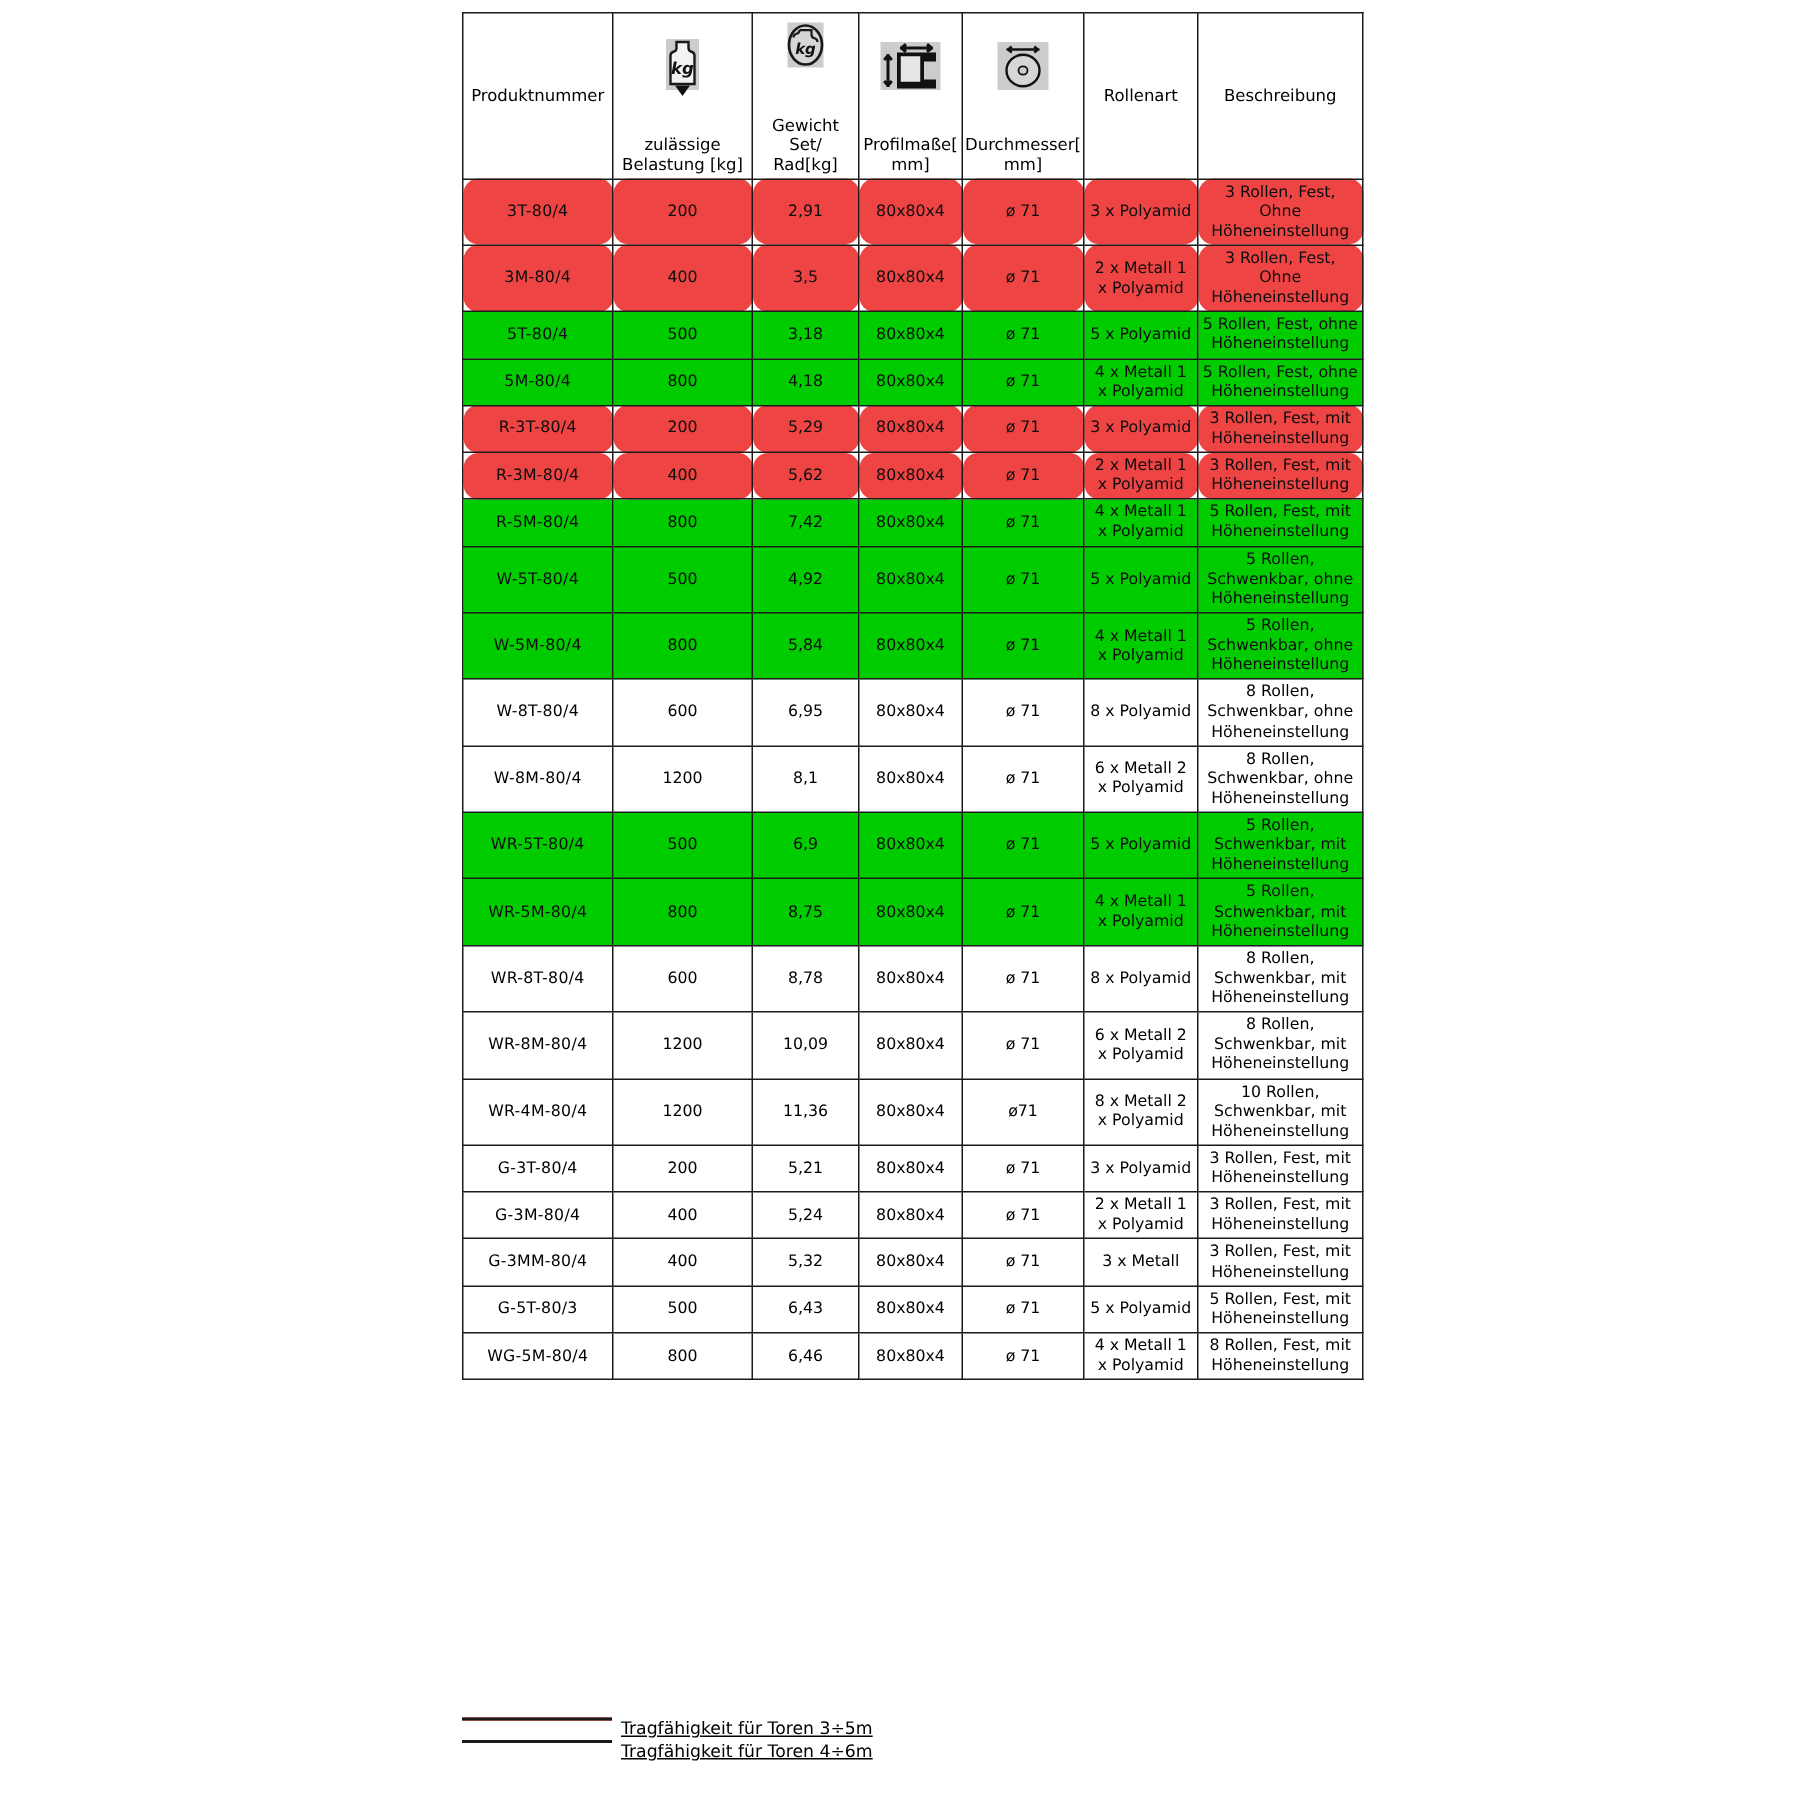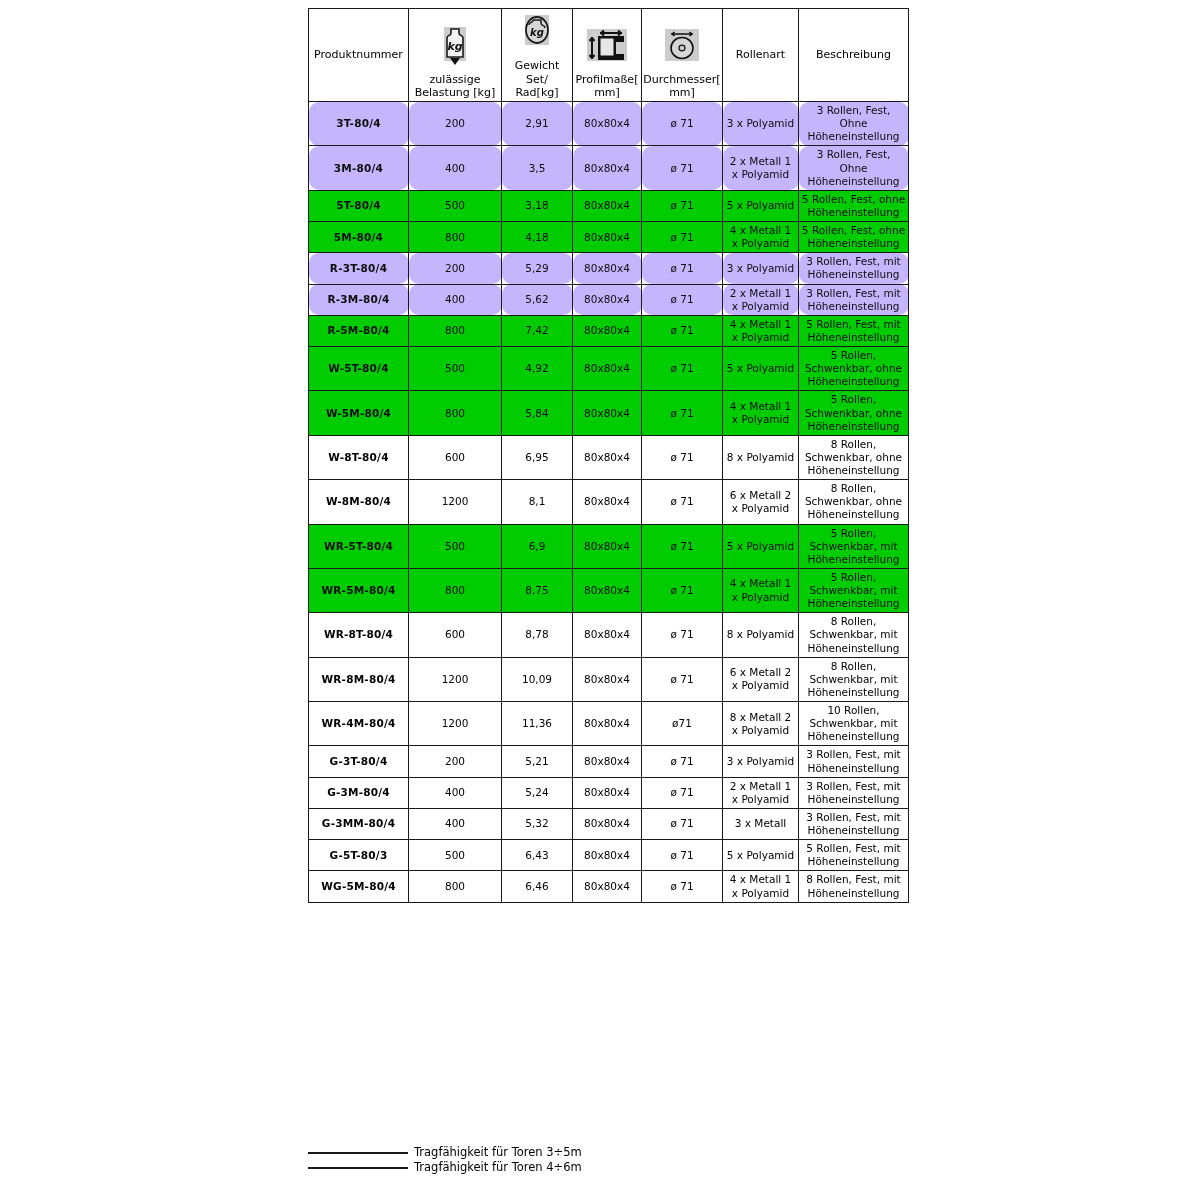--- a/index.html
+++ b/index.html
@@ -69,49 +69,50 @@
     flex-direction: column;
     align-items: center;
     justify-content: flex-end;
     height: 100%;
   }
   .hdr-icon {
     display: flex;
     align-items: center;
     justify-content: flex-start;
     height: 46px;
-    margin-bottom: 2px;
+    margin-bottom: 20px;
   }
   .hdr-text { font-size: 11px; line-height: 1.2; }
 
   
   tbody td { height: 26px; }
   td.prod {
-    font-weight: bold;
+    font-weight: normal;
     font-size: 11.5px;
     letter-spacing: 0.2px;
   }
-  tr.red  td { background: #c4b5fd; border-radius: 10px; }
+  tr.red  td { background: #ef4444; border-radius: 10px; }
   tr.green td { background: #00cc00; }
   tr.white td { background: #ffffff; }
 
   
   tr.red td, tr.green td { color: #0d0d0d; }
 
   
   #legend {
     position: absolute;
     left: 308px;
     top: 1145px;
     width: 600px;
   }
   .legend-row {
     display: flex;
-    align-items: center;
+    align-items: flex-start;
     height: 15px;
+    text-decoration: underline;
   }
   .legend-swatch {
     width: 100px;
     border: 1px solid #1a1a1a;
     box-sizing: border-box;
   }
   .legend-swatch.red   { background: #ff0000; }
   .legend-swatch.green { background: #00cc00; }
   .legend-label {
     padding-left: 6px;

